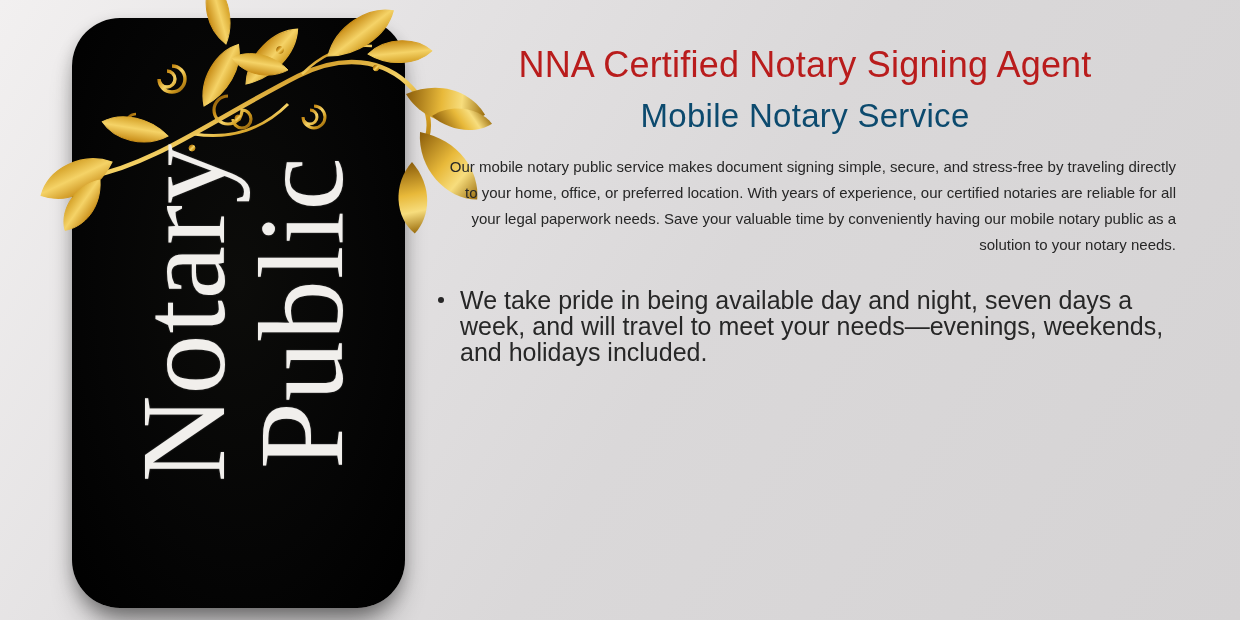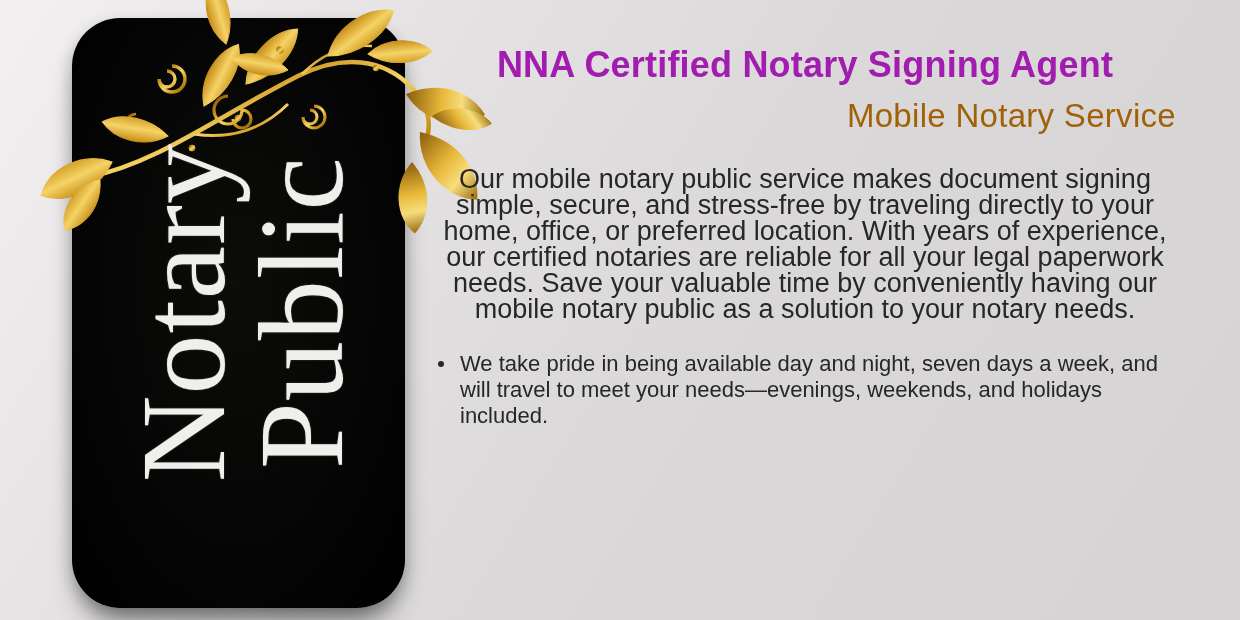--- a/index.html
+++ b/index.html
@@ -47,49 +47,49 @@
   
   .content {
     position: absolute;
     left: 434px; top: 44px;
     width: 742px;
     color: #272727;
   }
   .heading {
     margin: 0;
     font-size: 36px;
-    font-weight: 700;
-    color: #a21caf;
+    font-weight: 400;
+    color: #b91c1c;
     text-align: center;
     letter-spacing: 0.2px;
   }
   .subheading {
     margin: 11px 0 0 0;
     font-size: 33px;
     font-weight: 400;
-    color: #a16207;
-    text-align: right;
+    color: #0c4a6e;
+    text-align: center;
     letter-spacing: 0.3px;
   }
   .intro {
-    margin: 31px 0 0 0;
-    font-size: 27px;
+    margin: 19px 0 0 0;
+    font-size: 15px;
     line-height: 26px;
-    text-align: center;
+    text-align: right;
   }
   .feature-list {
     list-style: none;
     margin: 29px 0 0 0;
     padding: 0;
   }
   .feature-list li {
     display: flex;
     align-items: flex-start;
     margin-bottom: 29px;
-    font-size: 22px;
+    font-size: 25px;
     line-height: 26px;
   }
   .dot {
     flex: 0 0 auto;
     width: 6px; height: 6px;
     border-radius: 50%;
     background: #272727;
     margin: 10px 16px 0 4px;
   }
   .li-text { flex: 1 1 auto; }

